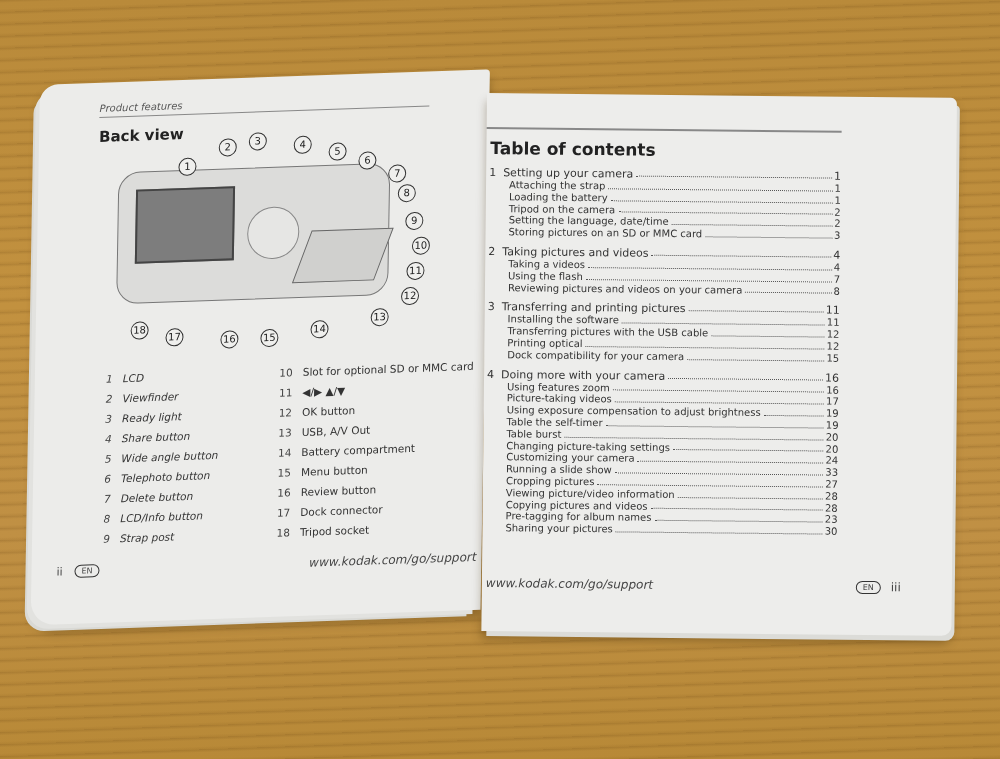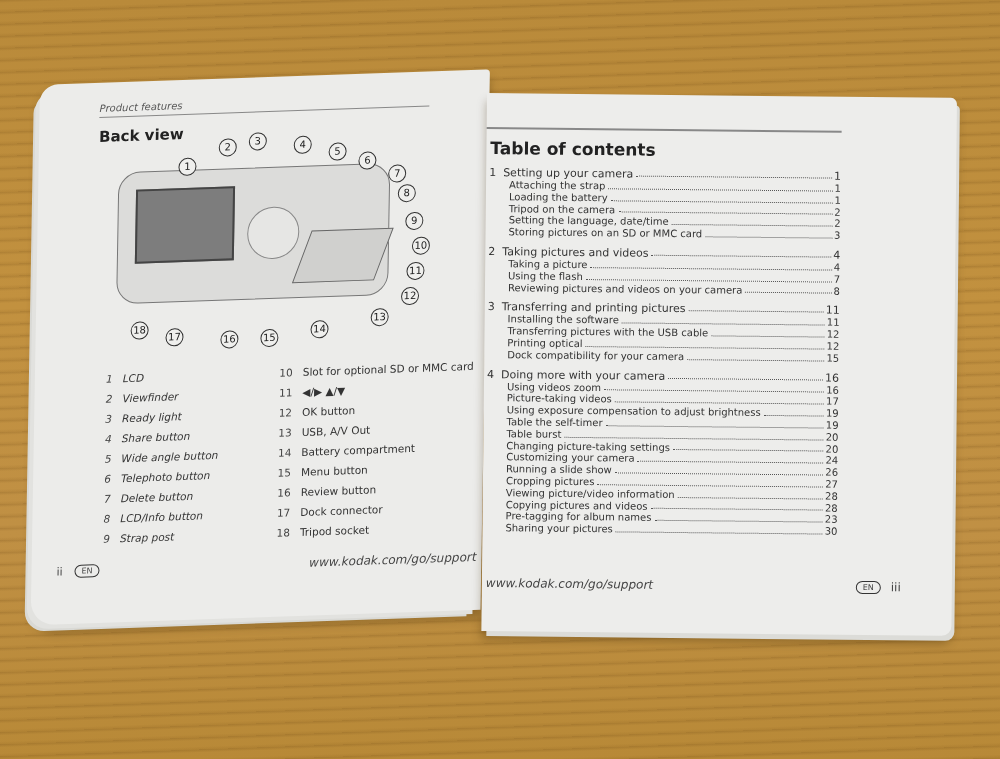--- a/index.html
+++ b/index.html
@@ -228,21 +228,21 @@
         <span class="pg">3</span>
       </div>
 
     <div class="ch">
         <span class="n">2</span>
         <span class="lbl">Taking pictures and videos</span>
         <span class="dots"></span>
         <span class="pg">4</span>
       </div>
     <div class="item">
-        <span class="lbl">Taking a picture</span>
+        <span class="lbl">Taking a videos</span>
         <span class="dots"></span>
         <span class="pg">4</span>
       </div>
     <div class="item">
         <span class="lbl">Using the flash</span>
         <span class="dots"></span>
         <span class="pg">7</span>
       </div>
     <div class="item">
         <span class="lbl">Reviewing pictures and videos on your camera</span>
@@ -277,21 +277,21 @@
         <span class="pg">15</span>
       </div>
 
     <div class="ch">
         <span class="n">4</span>
         <span class="lbl">Doing more with your camera</span>
         <span class="dots"></span>
         <span class="pg">16</span>
       </div>
     <div class="item">
-        <span class="lbl">Using videos zoom</span>
+        <span class="lbl">Using features zoom</span>
         <span class="dots"></span>
         <span class="pg">16</span>
       </div>
     <div class="item">
         <span class="lbl">Picture-taking videos</span>
         <span class="dots"></span>
         <span class="pg">17</span>
       </div>
     <div class="item">
         <span class="lbl">Using exposure compensation to adjust brightness</span>
@@ -314,21 +314,21 @@
         <span class="pg">20</span>
       </div>
     <div class="item">
         <span class="lbl">Customizing your camera</span>
         <span class="dots"></span>
         <span class="pg">24</span>
       </div>
     <div class="item">
         <span class="lbl">Running a slide show</span>
         <span class="dots"></span>
-        <span class="pg">26</span>
+        <span class="pg">33</span>
       </div>
     <div class="item">
         <span class="lbl">Cropping pictures</span>
         <span class="dots"></span>
         <span class="pg">27</span>
       </div>
     <div class="item">
         <span class="lbl">Viewing picture/video information</span>
         <span class="dots"></span>
         <span class="pg">28</span>

